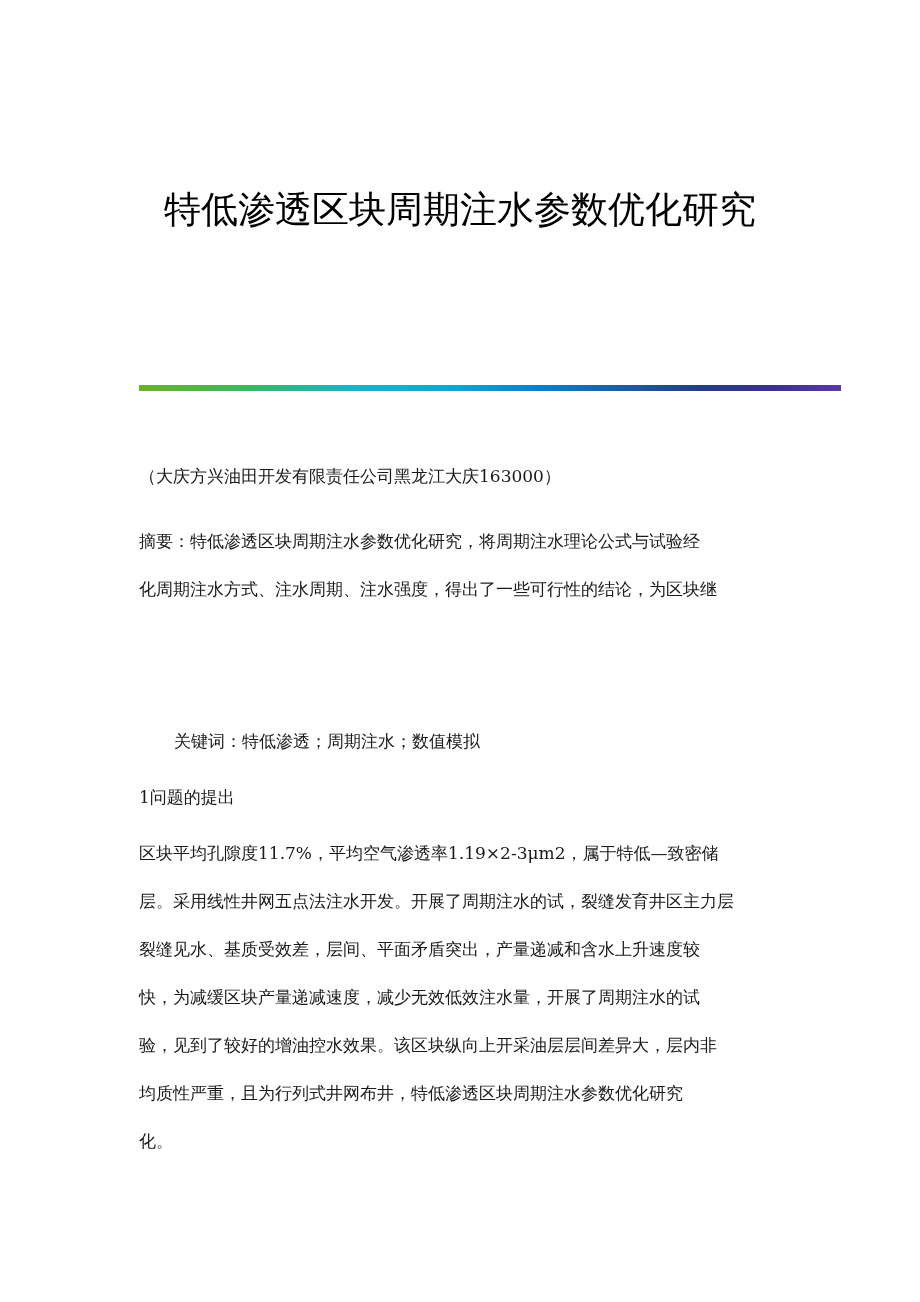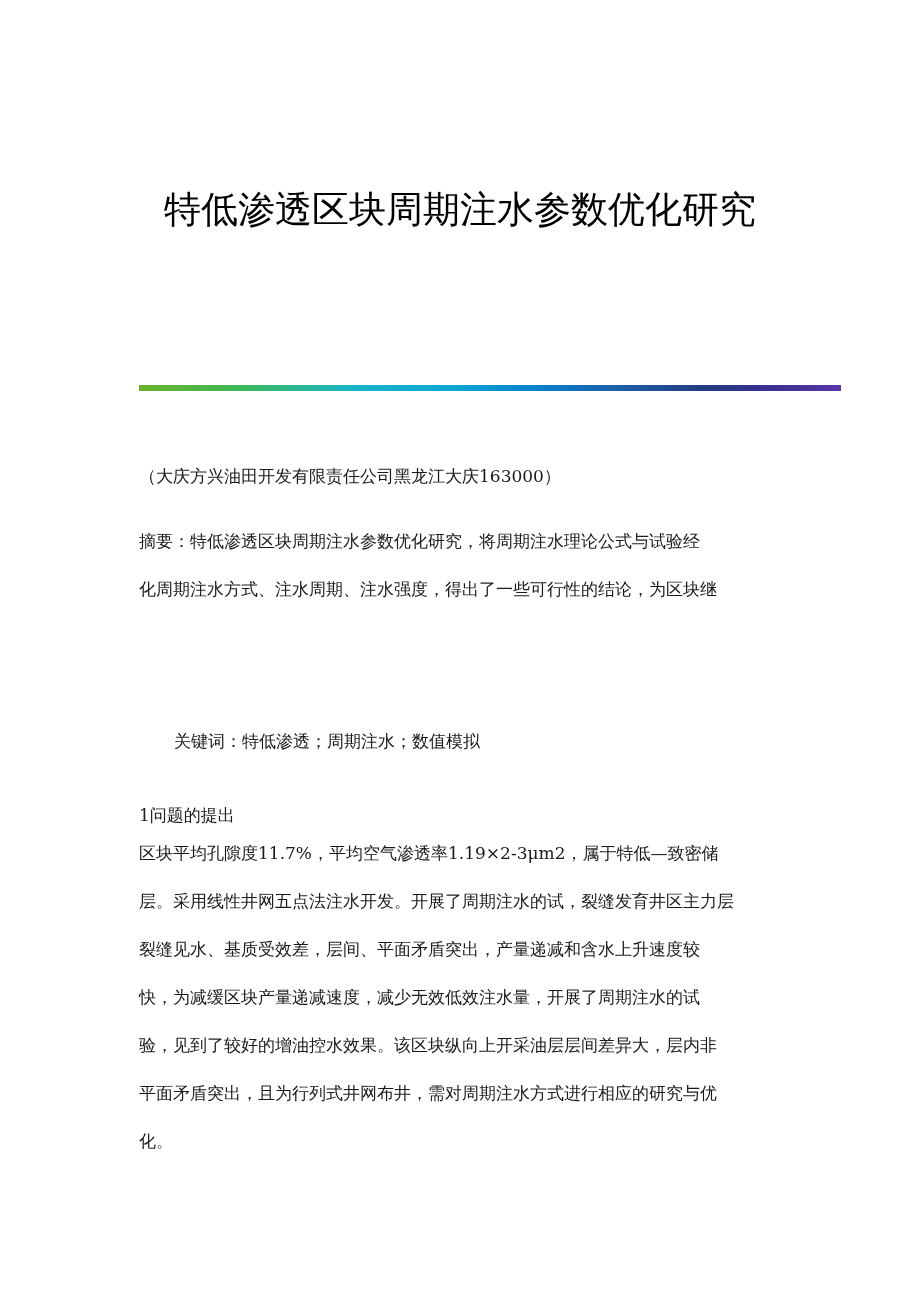--- a/index.html
+++ b/index.html
@@ -68,24 +68,24 @@
 <div class="content">
   <div class="single affil" style="top:0;position:absolute;margin-top:-14px;">（大庆方兴油田开发有限责任公司黑龙江大庆163000）</div>
 
   <div style="position:absolute;top:51px;left:0;width:640px;">
     <span class="abstract-line">摘要：特低渗透区块周期注水参数优化研究，将周期注水理论公式与试验经</span>
     <span class="abstract-line">化周期注水方式、注水周期、注水强度，得出了一些可行性的结论，为区块继</span>
   </div>
 
   <div class="single" style="position:absolute;top:251px;left:0;margin-left:35px;">关键词：特低渗透；周期注水；数值模拟</div>
 
-  <div class="single" style="position:absolute;top:325px;left:0;">1问题的提出</div>
+  <div class="single" style="position:absolute;top:307px;left:0;">1问题的提出</div>
 
   <div style="position:absolute;top:363px;left:0;width:640px;">
     <span class="body-line">区块平均孔隙度11.7%，平均空气渗透率1.19×2-3μm2，属于特低—致密储</span>
     <span class="body-line">层。采用线性井网五点法注水开发。开展了周期注水的试，裂缝发育井区主力层</span>
     <span class="body-line">裂缝见水、基质受效差，层间、平面矛盾突出，产量递减和含水上升速度较</span>
     <span class="body-line">快，为减缓区块产量递减速度，减少无效低效注水量，开展了周期注水的试</span>
     <span class="body-line">验，见到了较好的增油控水效果。该区块纵向上开采油层层间差异大，层内非</span>
-    <span class="body-line">平面矛盾突出，且为行列式井网布井，需对周期注水方式进行相应的研究与优</span>
+    <span class="body-line">均质性严重，且为行列式井网布井，特低渗透区块周期注水参数优化研究</span>
     <span class="body-line">化。</span>
   </div>
 </div>
 
 </body></html>

